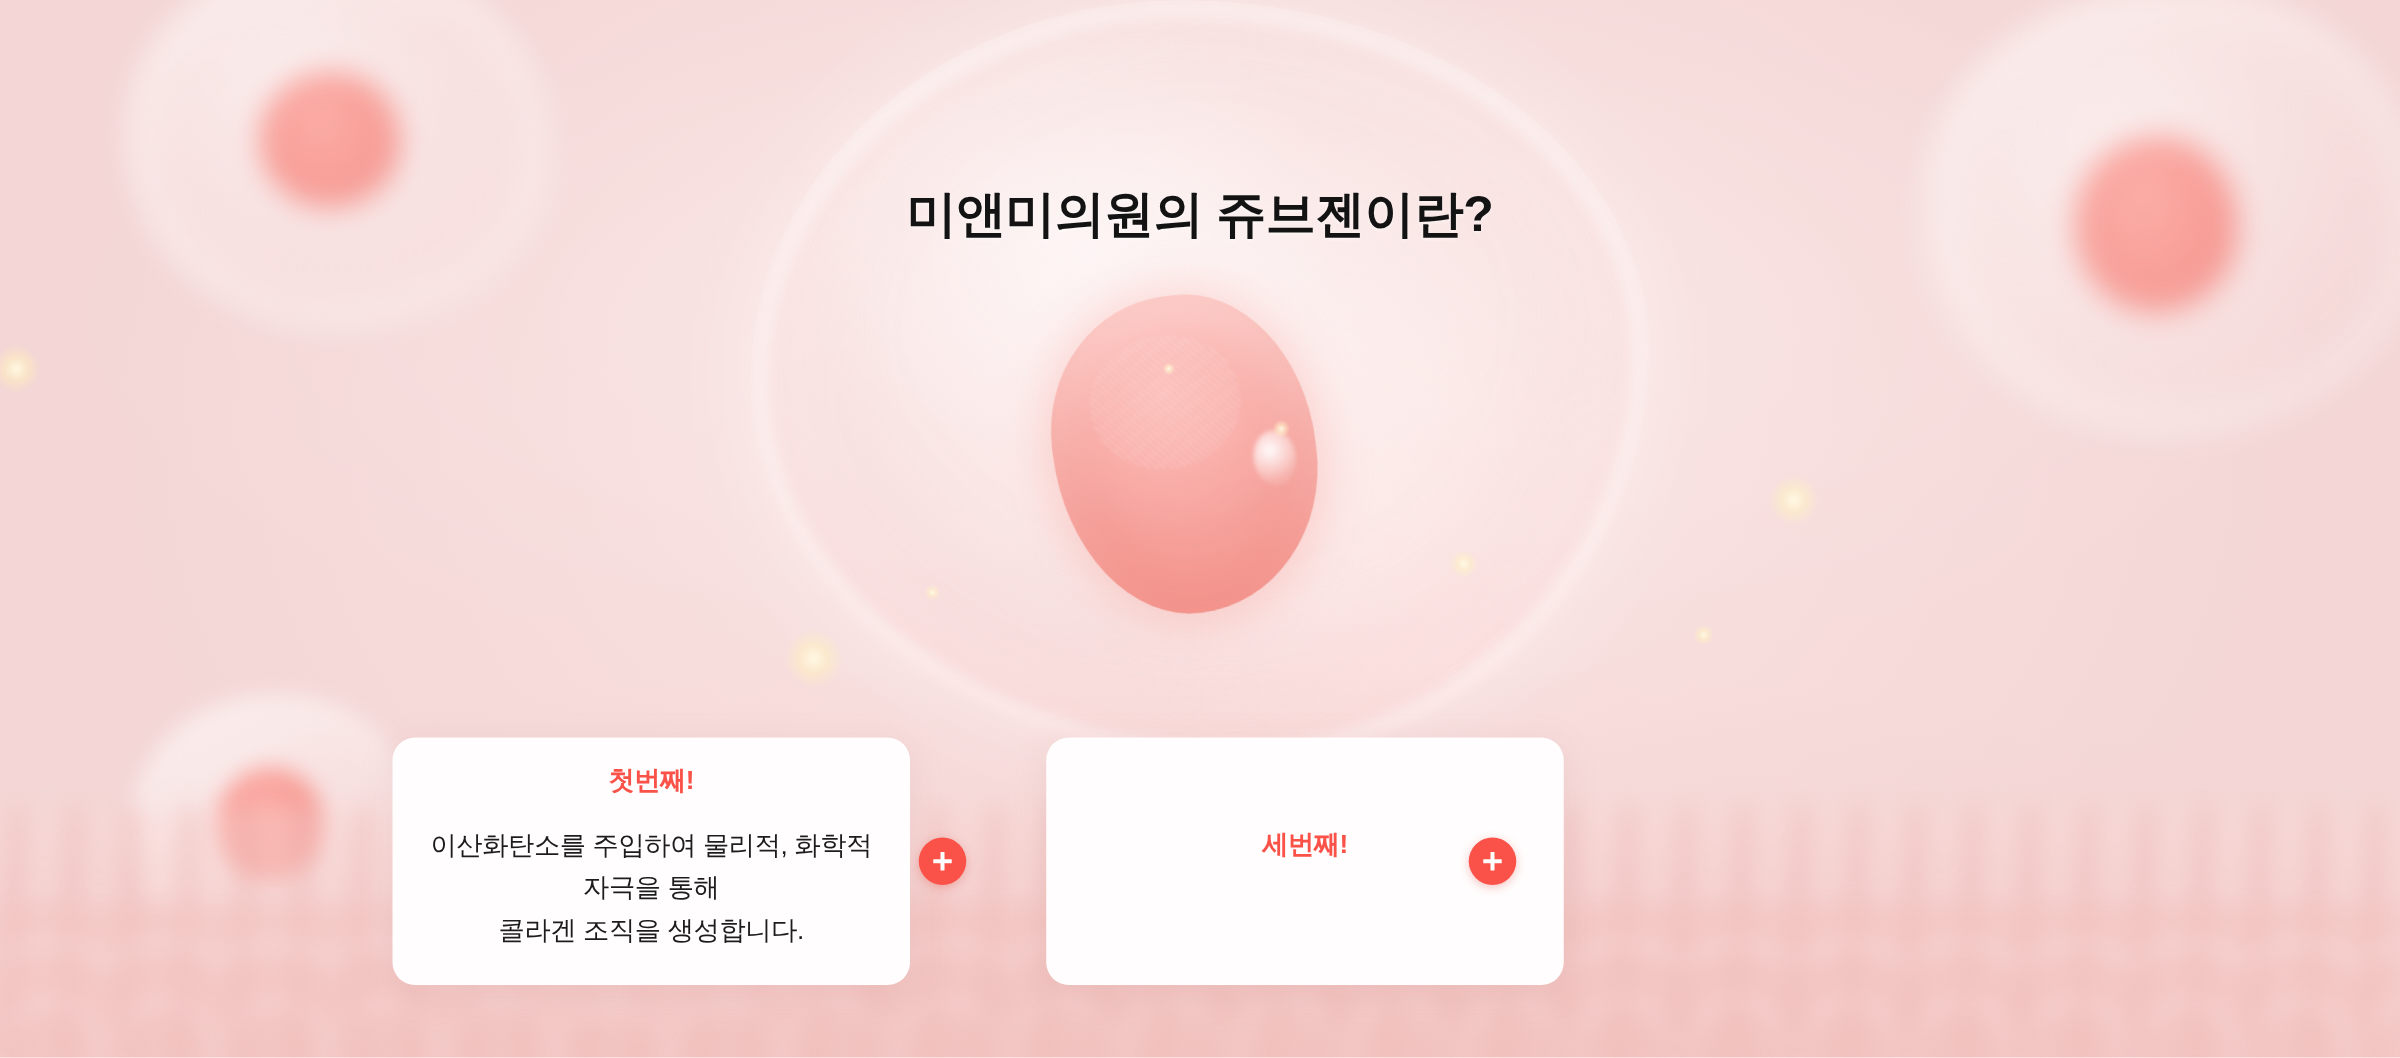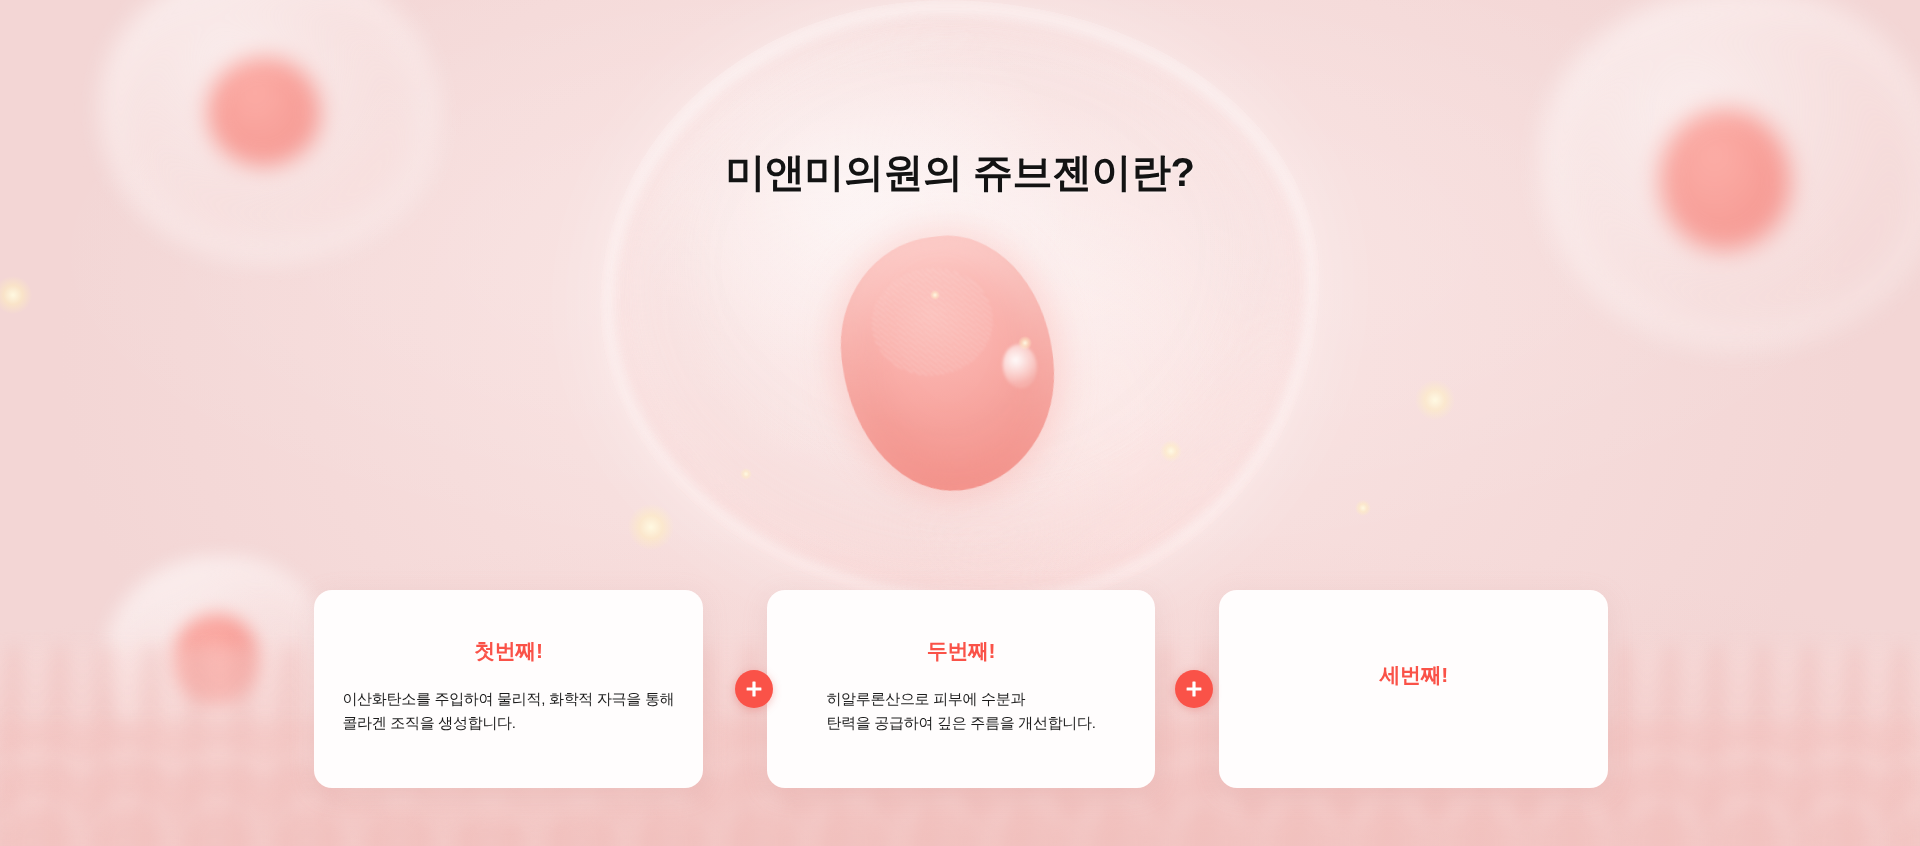--- a/index.html
+++ b/index.html
@@ -203,25 +203,25 @@
     padding:10px 22px 16px;
   }
   .card-heading{
     font-size:21px;
     font-weight:700;
     color:#fa5248;
     letter-spacing:-.4px;
     margin-bottom:22px;
   }
   .card-body{
-    font-size:15px;
+    font-size:21px;
     font-weight:400;
     line-height:1.62;
     color:#1c1c1c;
-    text-align:left;
+    text-align:center;
     letter-spacing:-.3px;
     white-space:pre-line;
   }
   .card-gap{ width:26px; flex:0 0 26px; }
 
   
   .plus{
     position:absolute;
     top:50%;
     width:38px; height:38px;
@@ -281,25 +281,20 @@
   <div class="cards">
 
     <div class="card">
       <div class="card-heading">첫번째!</div>
       <div class="card-body">이산화탄소를 주입하여 물리적, 화학적 자극을 통해
 콜라겐 조직을 생성합니다.</div>
     </div>
 
     <div class="card-gap"></div>
 
-    <div class="card">
-      <div class="card-heading">두번째!</div>
-      <div class="card-body">히알루론산으로 피부에 수분과
-탄력을 공급하여 깊은 주름을 개선합니다.</div>
-    </div>
 
     <div class="card-gap"></div>
 
     <div class="card">
       <div class="card-heading">세번째!</div>
     </div>
 
     <div class="plus plus-1">
       <svg width="18" height="18" viewBox="0 0 18 18" aria-hidden="true">
         <rect x="7.4" y="1.6" width="3.2" height="14.8" rx="0.4" fill="#ffffff"></rect>

